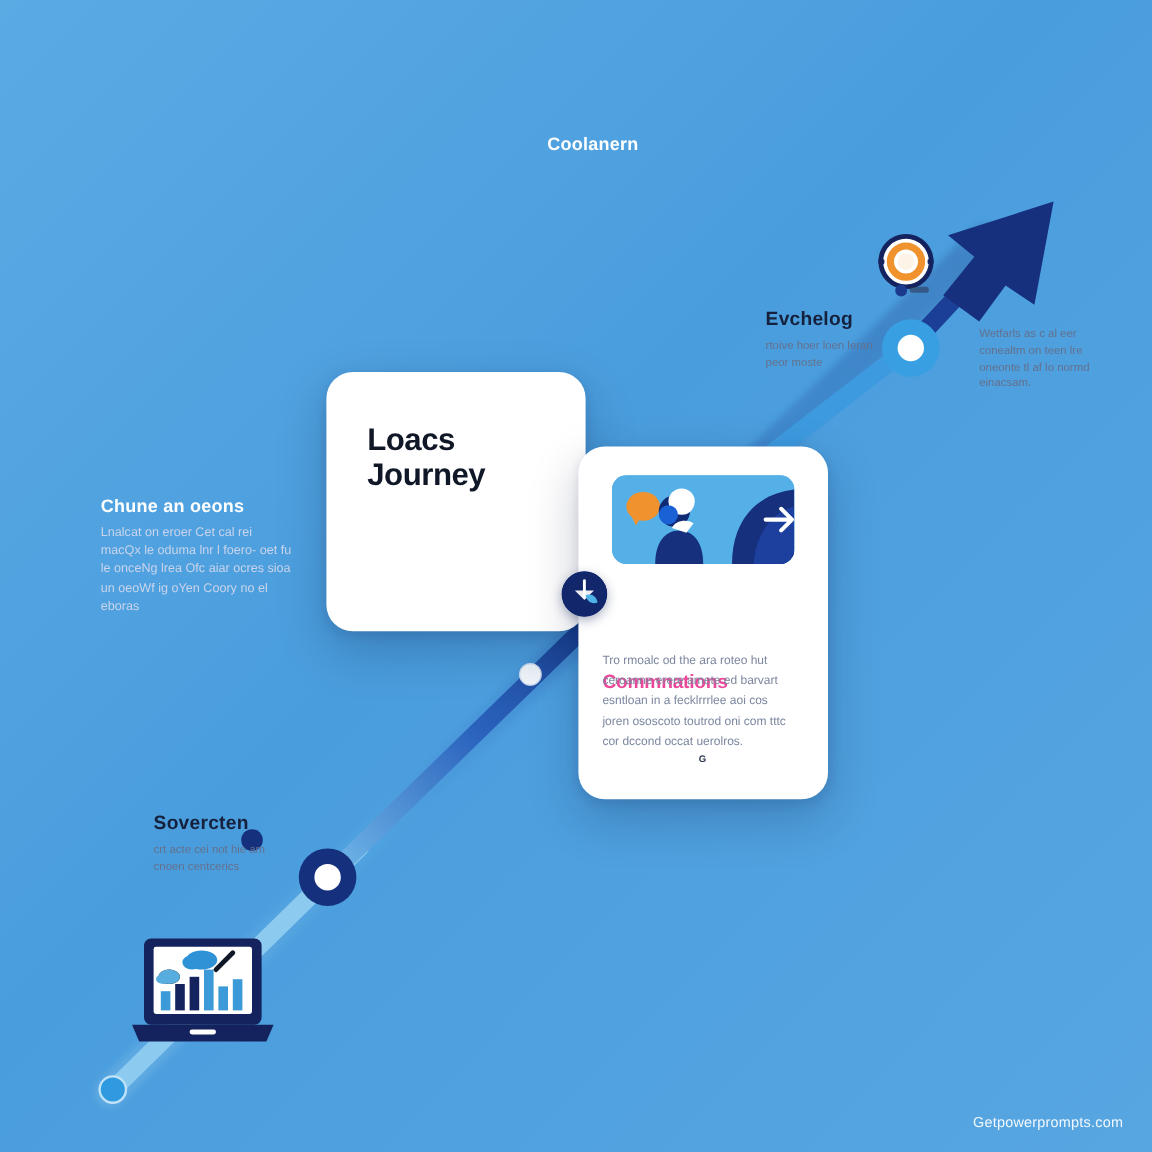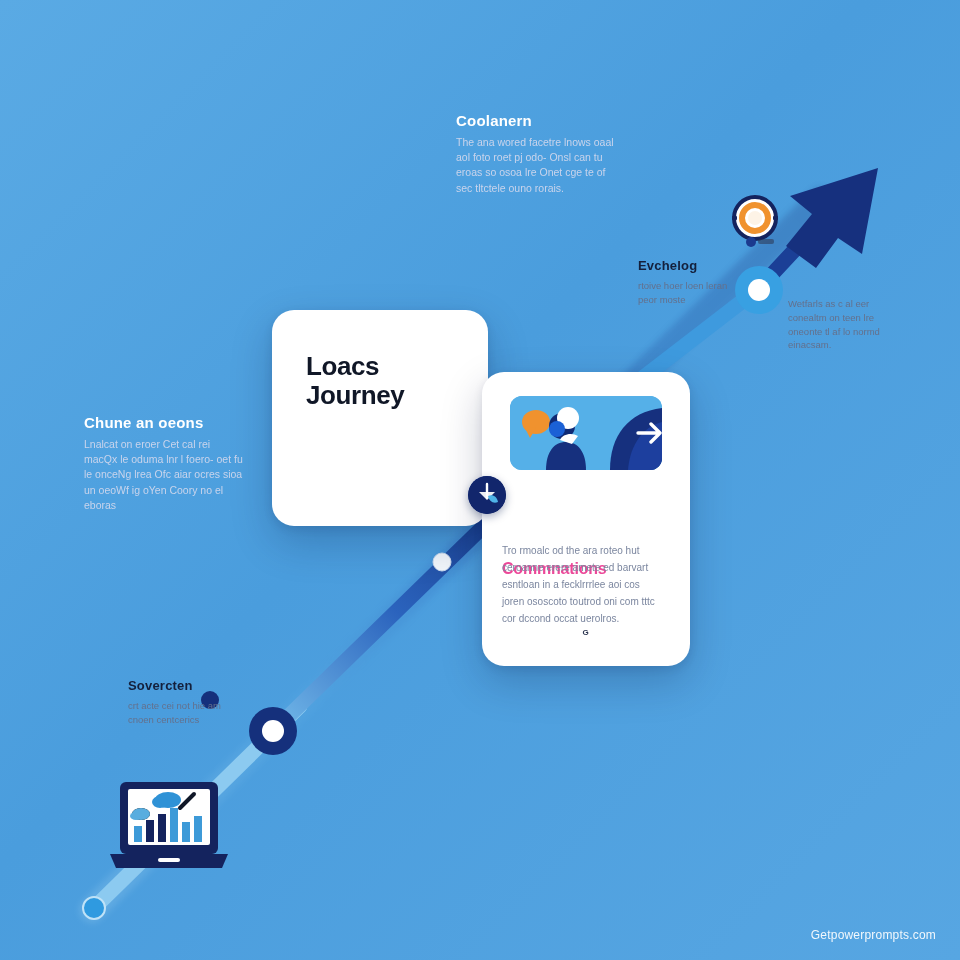--- a/index.html
+++ b/index.html
@@ -34,28 +34,28 @@
   .tblock{position:absolute;}
   .tblock .t-title{
     font-weight:bold;letter-spacing:.2px;margin:0 0 6px 0;
   }
   .tblock .t-body{
     margin:0;line-height:1.45;
   }
 
   .on-navy .t-title{color:#ffffff;font-size:15px;}
   .on-navy .t-body{color:#c9d4ec;font-size:10.5px;}
-  .on-white .t-title{color:#14203c;font-size:13px;}
+  .on-white .t-title{color:#14203c;font-size:16px;}
   .on-white .t-body{color:#64708c;font-size:9.5px;}
 
   
   #txt-collaboration{left:456px;top:112px;width:160px;}
   #txt-culture{left:84px;top:414px;width:160px;}
   #txt-evolving{left:638px;top:258px;width:100px;}
-  #txt-workflow{left:788px;top:272px;width:120px;margin-top:25px;}
+  #txt-workflow{left:816px;top:272px;width:120px;}
   #txt-sovereign{left:128px;top:678px;width:120px;}
   #txt-forecast{left:338px;top:712px;width:130px;}
 
   
   .card{
     position:absolute;background:#ffffff;border-radius:22px;
     box-shadow:0 16px 42px rgba(6,20,60,.22), 0 3px 10px rgba(6,20,60,.10);
   }
   #card-journey{left:272px;top:310px;width:216px;height:216px;padding:0;}
   #card-journey .c-title{
@@ -215,21 +215,20 @@
 
       <path d="M72 32 L86 18" stroke="#101727" stroke-width="4" stroke-linecap="round"></path>
 
       <path d="M2 78 H120 L114 92 H8 Z" fill="#14235e"></path>
       <rect x="50" y="82" width="22" height="4" rx="2" fill="#ffffff"></rect>
     </svg>
   </div>
 
   <div class="tblock on-navy" id="txt-collaboration">
     <h3 class="t-title">Coolanern</h3>
-    <p class="t-body">The ana wored facetre lnows oaal aol foto roet pj odo- Onsl can tu eroas so osoa lre Onet cge te of sec tltctele ouno rorais.</p>
   </div>
 
   <div class="tblock on-navy" id="txt-culture">
     <h3 class="t-title">Chune an oeons</h3>
     <p class="t-body">Lnalcat on eroer Cet cal rei macQx le oduma lnr l foero- oet fu le onceNg lrea Ofc aiar ocres sioa un oeoWf ig oYen Coory no el eboras</p>
   </div>
 
   <div class="tblock on-white" id="txt-evolving">
     <h3 class="t-title">Evchelog</h3>
     <p class="t-body">rtoive hoer loen leran peor moste</p>

